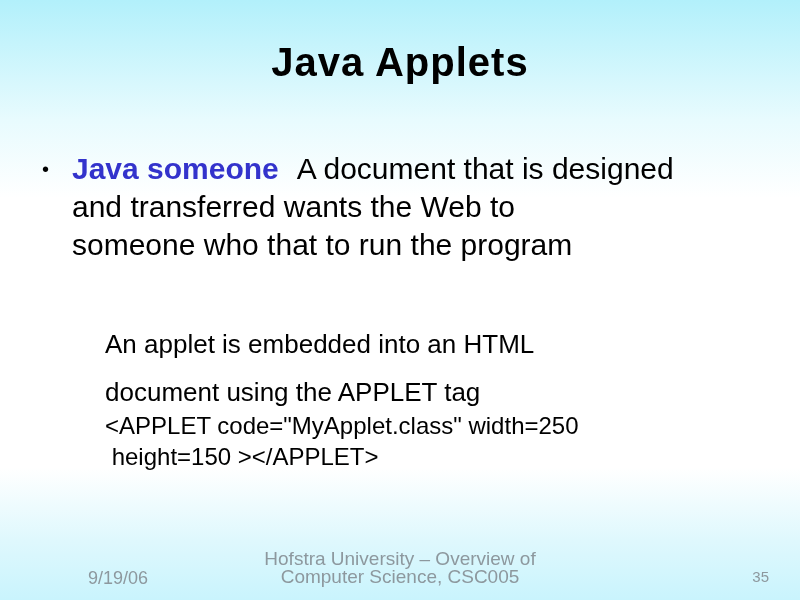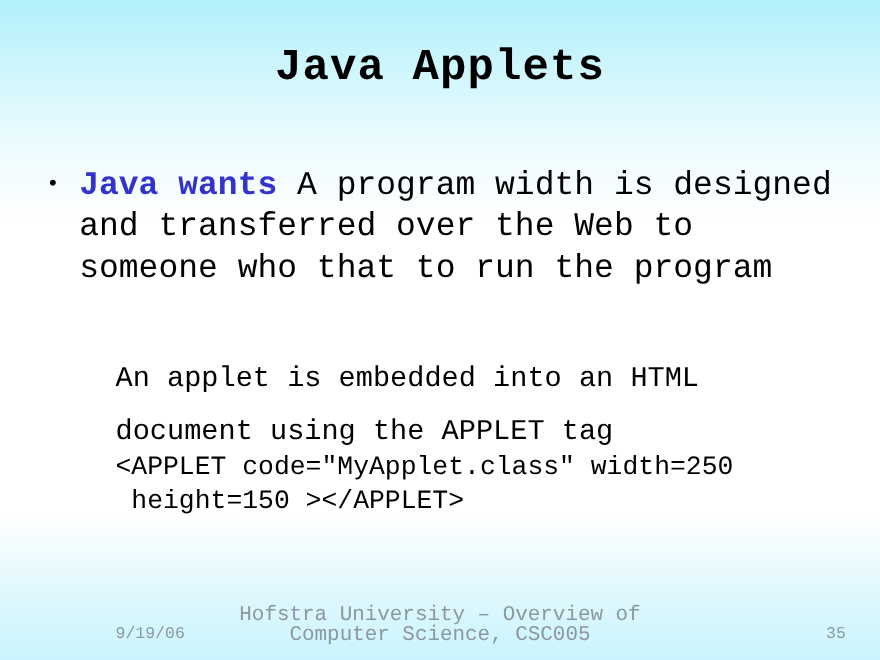--- a/index.html
+++ b/index.html
@@ -1,21 +1,21 @@
 <!DOCTYPE html>
 <html><head>
 <meta charset="utf-8">
 <style>
   html, body { margin: 0; padding: 0; background: #ffffff; }
   .slide {
     position: relative;
     width: 800px;
     height: 600px;
     overflow: hidden;
-    font-family: Liberation Mono, monospace;
+    font-family: Liberation Sans, sans-serif;
     color: #000000;
     background: linear-gradient(180deg,
       #b2f0fb 0%,
       #e8fbfe 20%,
       #ffffff 33%,
       #ffffff 78%,
       #dff8fd 90%,
       #c9f4fd 100%);
   }
   .title {
@@ -74,23 +74,22 @@
   .code-line {
     font-size: 24px;
     line-height: 31px;
     white-space: pre;
     color: #000000;
   }
   .footer-date {
     position: absolute;
     left: 88px;
     top: 568px;
-    font-size: 15px;
+    font-size: 18px;
     color: #8d989e;
-    margin-left: 17px;
   }
   .footer-center {
     position: absolute;
     left: 0;
     top: 550px;
     width: 100%;
     text-align: center;
     font-size: 19px;
     line-height: 18px;
     color: #8d989e;
@@ -107,23 +106,23 @@
 <body>
 
 <div class="slide">
 
   <div class="title">Java Applets</div>
 
   <div class="bullet-block">
     <span class="marker">•</span>
     <div>
       <div class="body-line">
-        <span class="term">Java wants</span><span>A program width is designed</span>
+        <span class="term">Java someone</span><span>A document that is designed</span>
       </div>
-      <div class="body-line">and transferred over the Web to</div>
+      <div class="body-line">and transferred wants the Web to</div>
       <div class="body-line">someone who that to run the program</div>
     </div>
   </div>
 
   <div class="sub-block">
     <div class="sub-line">An applet is embedded into an HTML</div>
     <div class="sub-line">document using the APPLET tag</div>
   </div>
 
   <div class="code-block">

